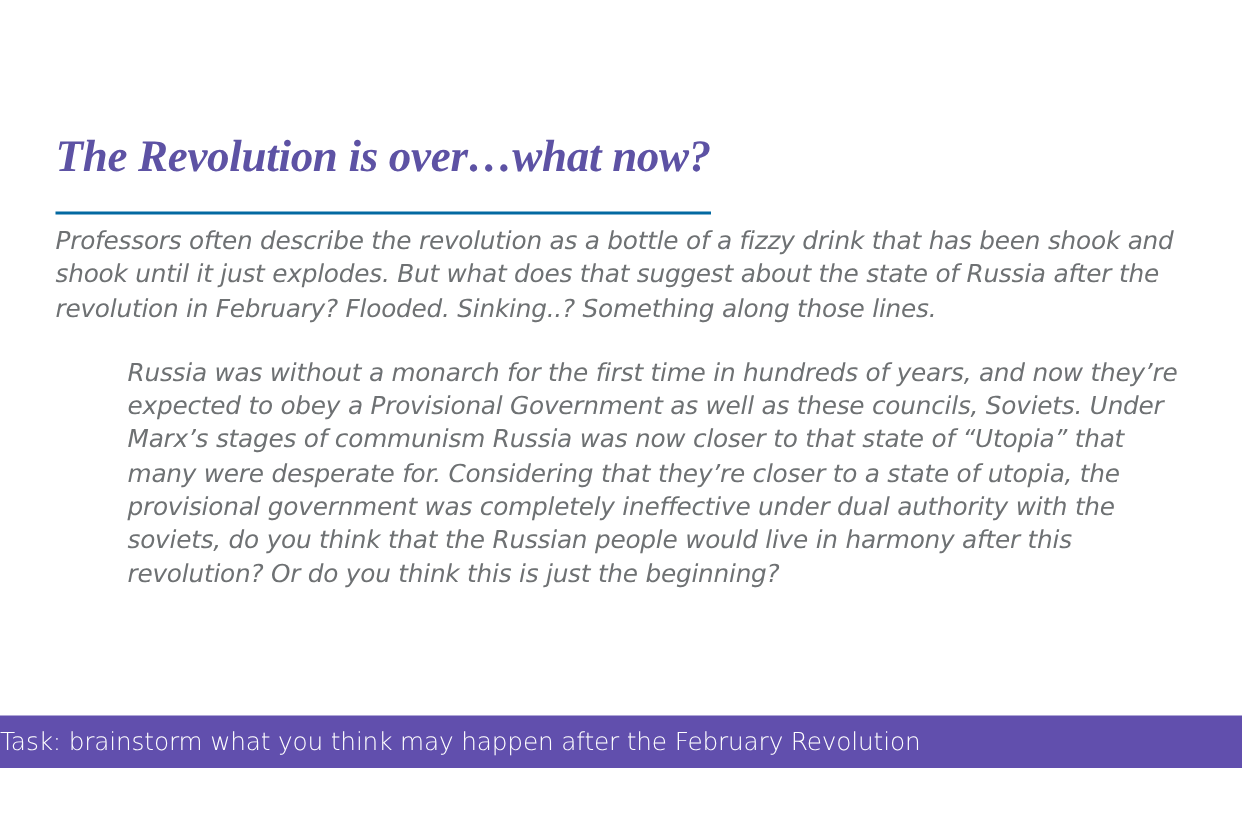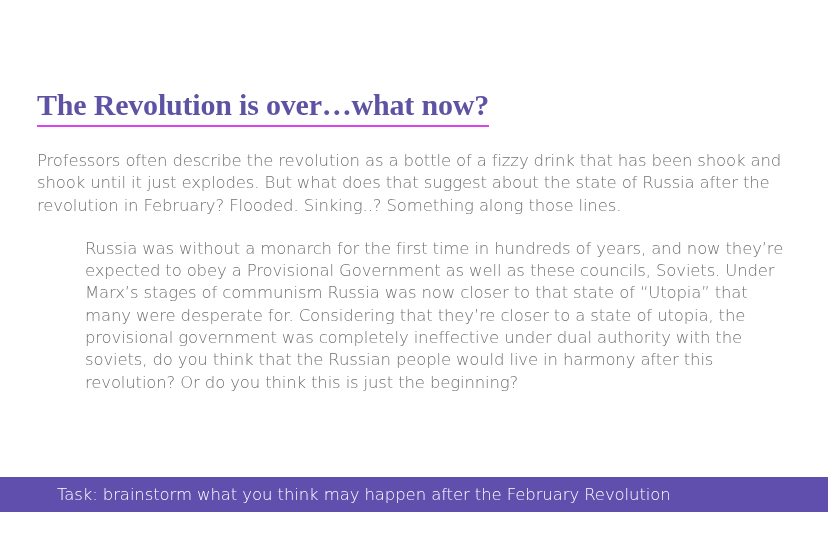--- a/index.html
+++ b/index.html
@@ -29,38 +29,40 @@
     font-family: "Liberation Serif", "DejaVu Serif", serif;
     font-weight: bold;
     font-size: 30px;
     line-height: 34px;
     color: #5d52a4;
     letter-spacing: -0.2px;
     white-space: nowrap;
   }
   .slide-title .title-text {
     display: inline-block;
-    border-bottom: 2px solid #d946ef;
-    padding-bottom: 3px;
+    border-bottom: 2px solid #0369a1;
+    padding-bottom: 19px;
+    font-style: italic;
   }
   .body-block {
     position: absolute;
     left: 37px;
     top: 150px;
     width: 760px;
   }
   .body-para {
     font-family: "DejaVu Sans", "Liberation Sans", sans-serif;
     font-weight: 300;
     font-size: 16.5px;
     line-height: 22.3px;
     color: #6e7173;
     margin: 0 0 21px 0;
     letter-spacing: -0.15px;
     text-align: left;
+    font-style: italic;
   }
   .body-para:last-child {
     margin-bottom: 0;
     margin-left: 48px;
   }
   .footer-band {
     position: absolute;
     left: 0;
     top: 477px;
     width: 828px;
@@ -68,21 +70,20 @@
     background: #614fad;
     display: flex;
     align-items: center;
   }
   .footer-text {
     font-family: "DejaVu Sans", "Liberation Sans", sans-serif;
     font-weight: 300;
     font-size: 16.5px;
     line-height: 20px;
     color: #ffffff;
-    padding-left: 57px;
     letter-spacing: -0.1px;
     white-space: nowrap;
   }
 </style>
 </head>
 <body>
 
 <div class="slide">
 
   <div class="slide-title">

